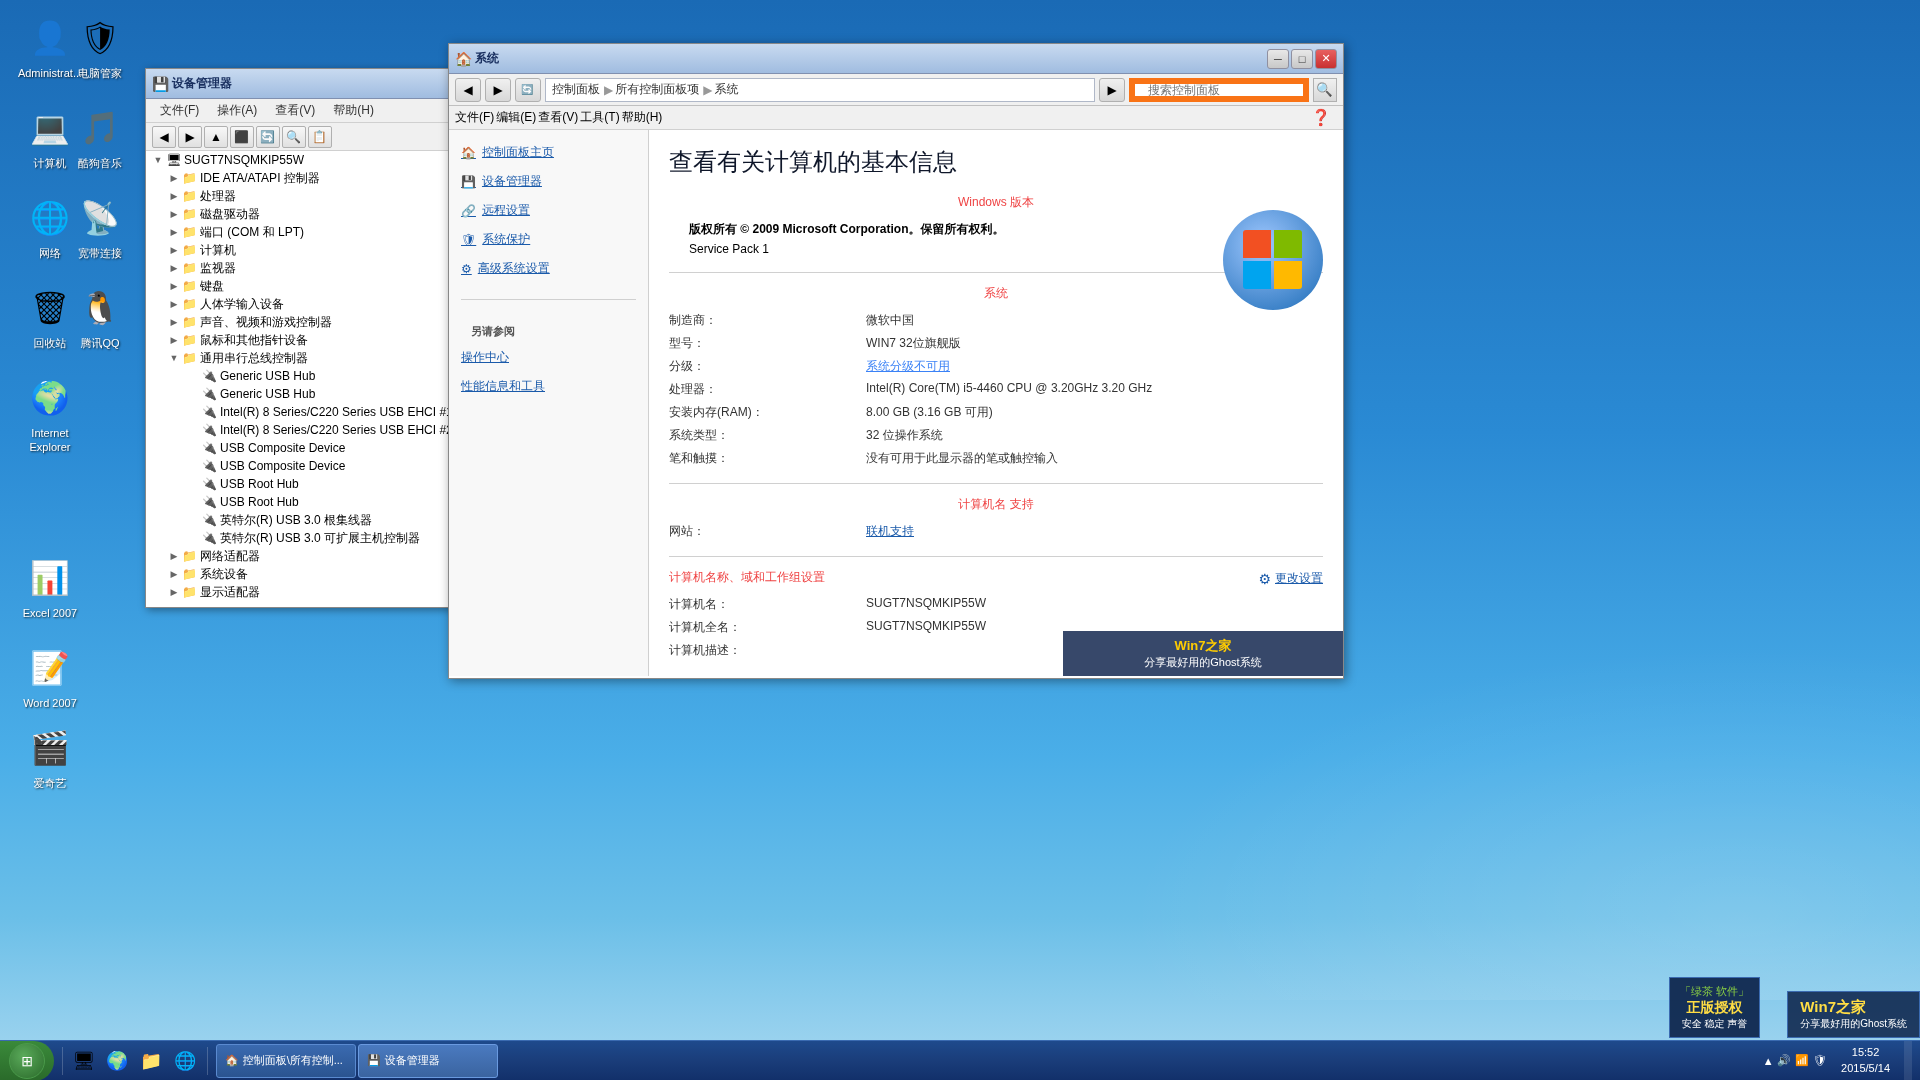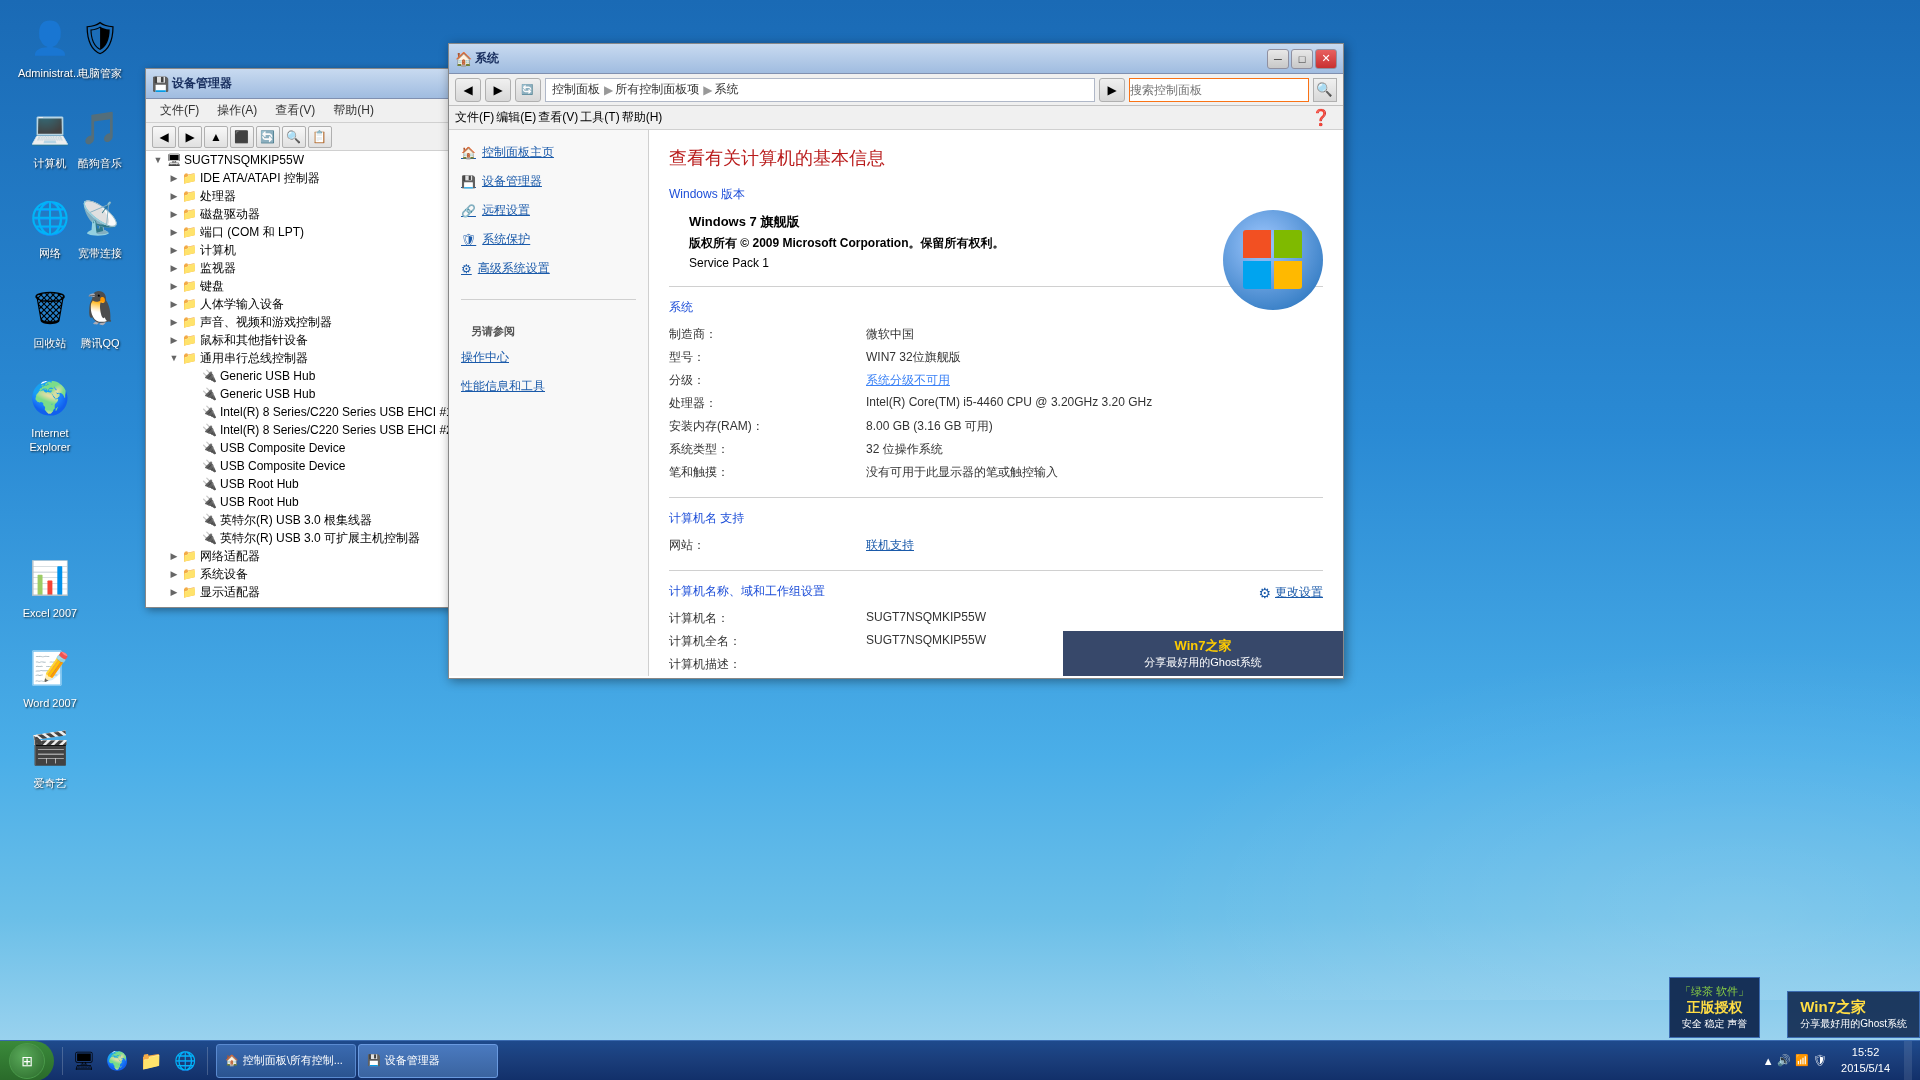--- a/index.html
+++ b/index.html
@@ -351,23 +351,23 @@
     }
 
     .addr-path .separator {
       color: #999;
       margin: 0 2px;
     }
 
     .addr-search {
       width: 180px;
       height: 24px;
-      border: 1px solid #f97316;
+      border: 6px solid #f97316;
       background: white;
-      padding: 0 0;
+      padding: 0 13px;
       font-size: 12px;
     }
 
     .addr-search-btn {
       width: 24px;
       height: 24px;
       border: 1px solid #b0b0b0;
       background: linear-gradient(180deg, #f0f0f0 0%, #d8d8d8 100%);
       cursor: pointer;
       display: flex;
@@ -417,35 +417,36 @@
     }
 
     .sysinfo-main {
       flex: 1;
       padding: 16px 20px;
       overflow-y: auto;
       background: white;
     }
 
     .sysinfo-title {
-      font-size: 18px;
-      color: #b91c1c;
+      font-size: 24px;
+      color: #0f172a;
       font-weight: normal;
       margin-bottom: 16px;
     }
 
     .info-section {
       margin-bottom: 16px;
     }
 
     .info-section-title {
       font-size: 12px;
-      color: #1d4ed8;
+      color: #ef4444;
       margin-bottom: 8px;
       padding-bottom: 2px;
+      text-align: center;
     }
 
     .info-row {
       display: flex;
       margin-bottom: 6px;
       font-size: 12px;
       gap: 37px;
     }
 
     .info-label {
@@ -862,21 +863,20 @@
               <div class="flag-quadrant flag-q4"></div>
             </div>
           </div>
         </div>
 
         <div class="sysinfo-title">查看有关计算机的基本信息</div>
 
         <div class="info-section">
           <div class="info-section-title">Windows 版本</div>
           <div style="padding-left:20px;">
-            <div style="font-size:13px;font-weight:bold;margin-bottom:4px;">Windows 7 旗舰版</div>
             <div style="margin-bottom:4px;font-size:12px;font-weight:bold;">版权所有 © 2009 Microsoft Corporation。保留所有权利。</div>
             <div style="font-size:12px;">Service Pack 1</div>
           </div>
         </div>
 
         <hr class="section-divider">
 
         <div class="info-section">
           <div class="info-section-title">系统</div>
           <div class="info-row">

